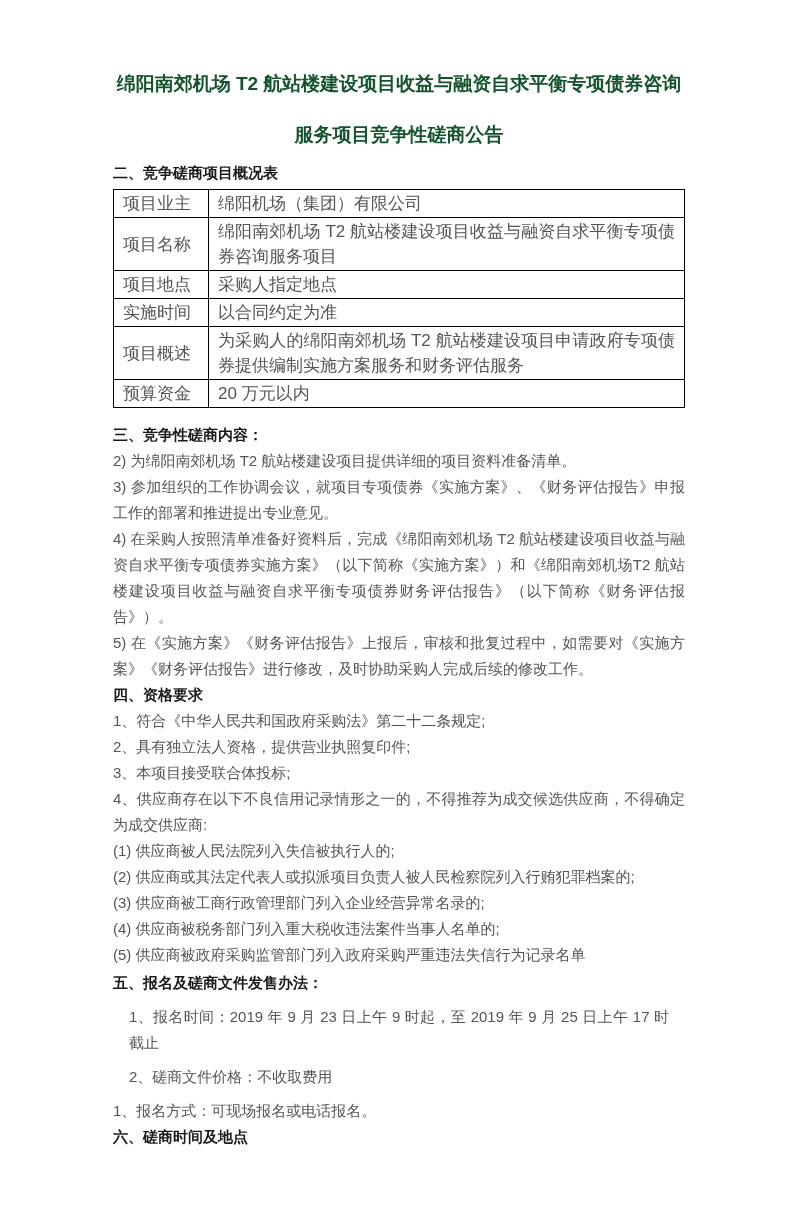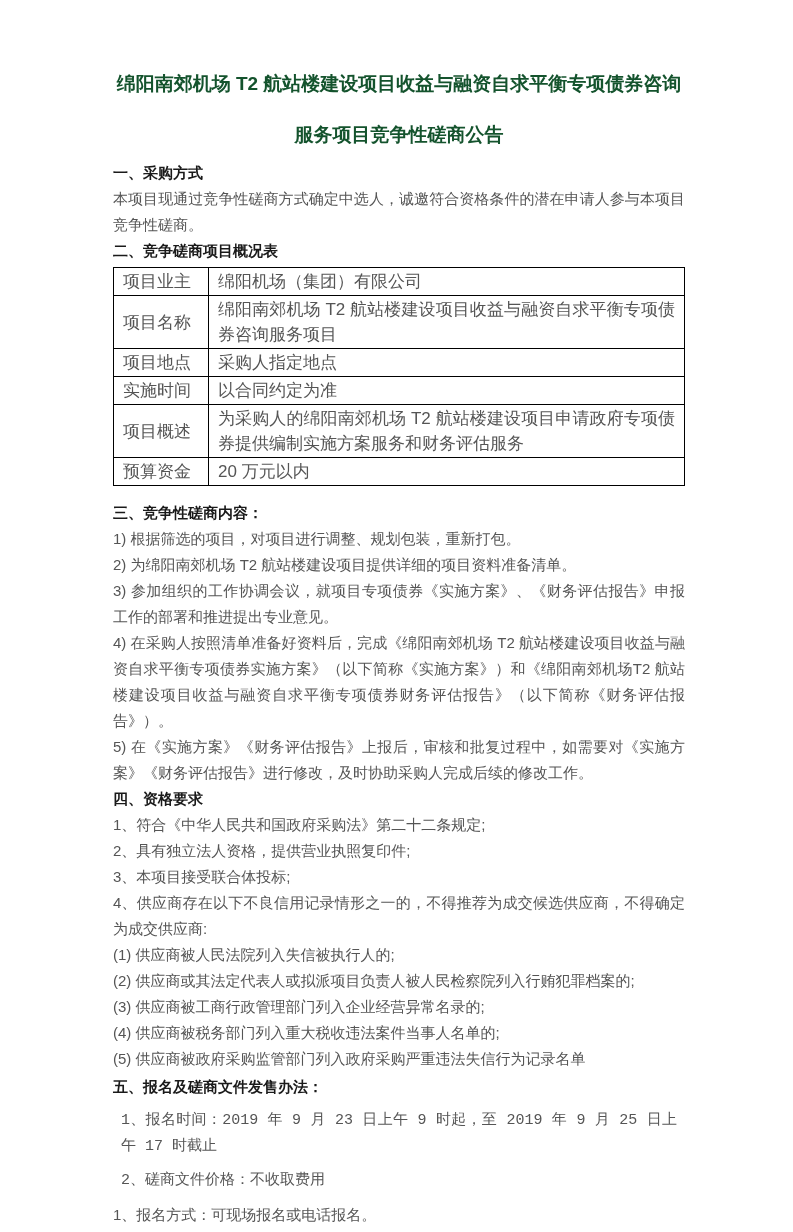--- a/index.html
+++ b/index.html
@@ -30,21 +30,21 @@
     margin: 0;
     text-align: justify;
   }
   .p {
     color: #555555;
     font-size: 15px;
     line-height: 26px;
     margin: 0;
     text-align: justify;
   }
-  .p.gap { margin: 8px 8px; font-family: Liberation Mono, monospace; }
+  .p.gap { margin: 8px 16px; }
   table.ovw {
     border-collapse: collapse;
     width: 100%;
     table-layout: fixed;
     margin: 3px 0 14px 0;
   }
   table.ovw td {
     border: 1px solid #000000;
     font-size: 17px;
     color: #555555;
@@ -59,24 +59,20 @@
   .sec5-gap-top { margin-top: 2px; }
 </style>
 </head>
 <body>
 
 <div class="page">
 
   <div class="title-line l1">绵阳南郊机场 T2 航站楼建设项目收益与融资自求平衡专项债券咨询</div>
   <div class="title-line l2">服务项目竞争性磋商公告</div>
 
-  <div class="sec">
-    <div class="h">一、采购方式</div>
-    <div class="p">本项目现通过竞争性磋商方式确定中选人，诚邀符合资格条件的潜在申请人参与本项目竞争性磋商。</div>
-  </div>
 
   <div class="sec">
     <div class="h">二、竞争磋商项目概况表</div>
     <table class="ovw">
       <tbody>
           <tr>
         <td class="lbl">项目业主</td>
         <td>绵阳机场（集团）有限公司</td>
       </tr>
       <tr>
@@ -98,21 +94,20 @@
       <tr>
         <td class="lbl">预算资金</td>
         <td class="red">20 万元以内</td>
       </tr>
     </tbody>
       </table>
   </div>
 
   <div class="sec">
     <div class="h">三、竞争性磋商内容：</div>
-    <div class="p">1) 根据筛选的项目，对项目进行调整、规划包装，重新打包。</div>
     <div class="p">2) 为绵阳南郊机场 T2 航站楼建设项目提供详细的项目资料准备清单。</div>
     <div class="p">3) 参加组织的工作协调会议，就项目专项债券《实施方案》、《财务评估报告》申报工作的部署和推进提出专业意见。</div>
     <div class="p">4) 在采购人按照清单准备好资料后，完成《绵阳南郊机场 T2 航站楼建设项目收益与融资自求平衡专项债券实施方案》（以下简称《实施方案》）和《绵阳南郊机场T2 航站楼建设项目收益与融资自求平衡专项债券财务评估报告》（以下简称《财务评估报告》）。</div>
     <div class="p">5) 在《实施方案》《财务评估报告》上报后，审核和批复过程中，如需要对《实施方案》《财务评估报告》进行修改，及时协助采购人完成后续的修改工作。</div>
   </div>
 
   <div class="sec">
     <div class="h">四、资格要求</div>
     <div class="p">1、符合《中华人民共和国政府采购法》第二十二条规定;</div>
     <div class="p">2、具有独立法人资格，提供营业执照复印件;</div>

